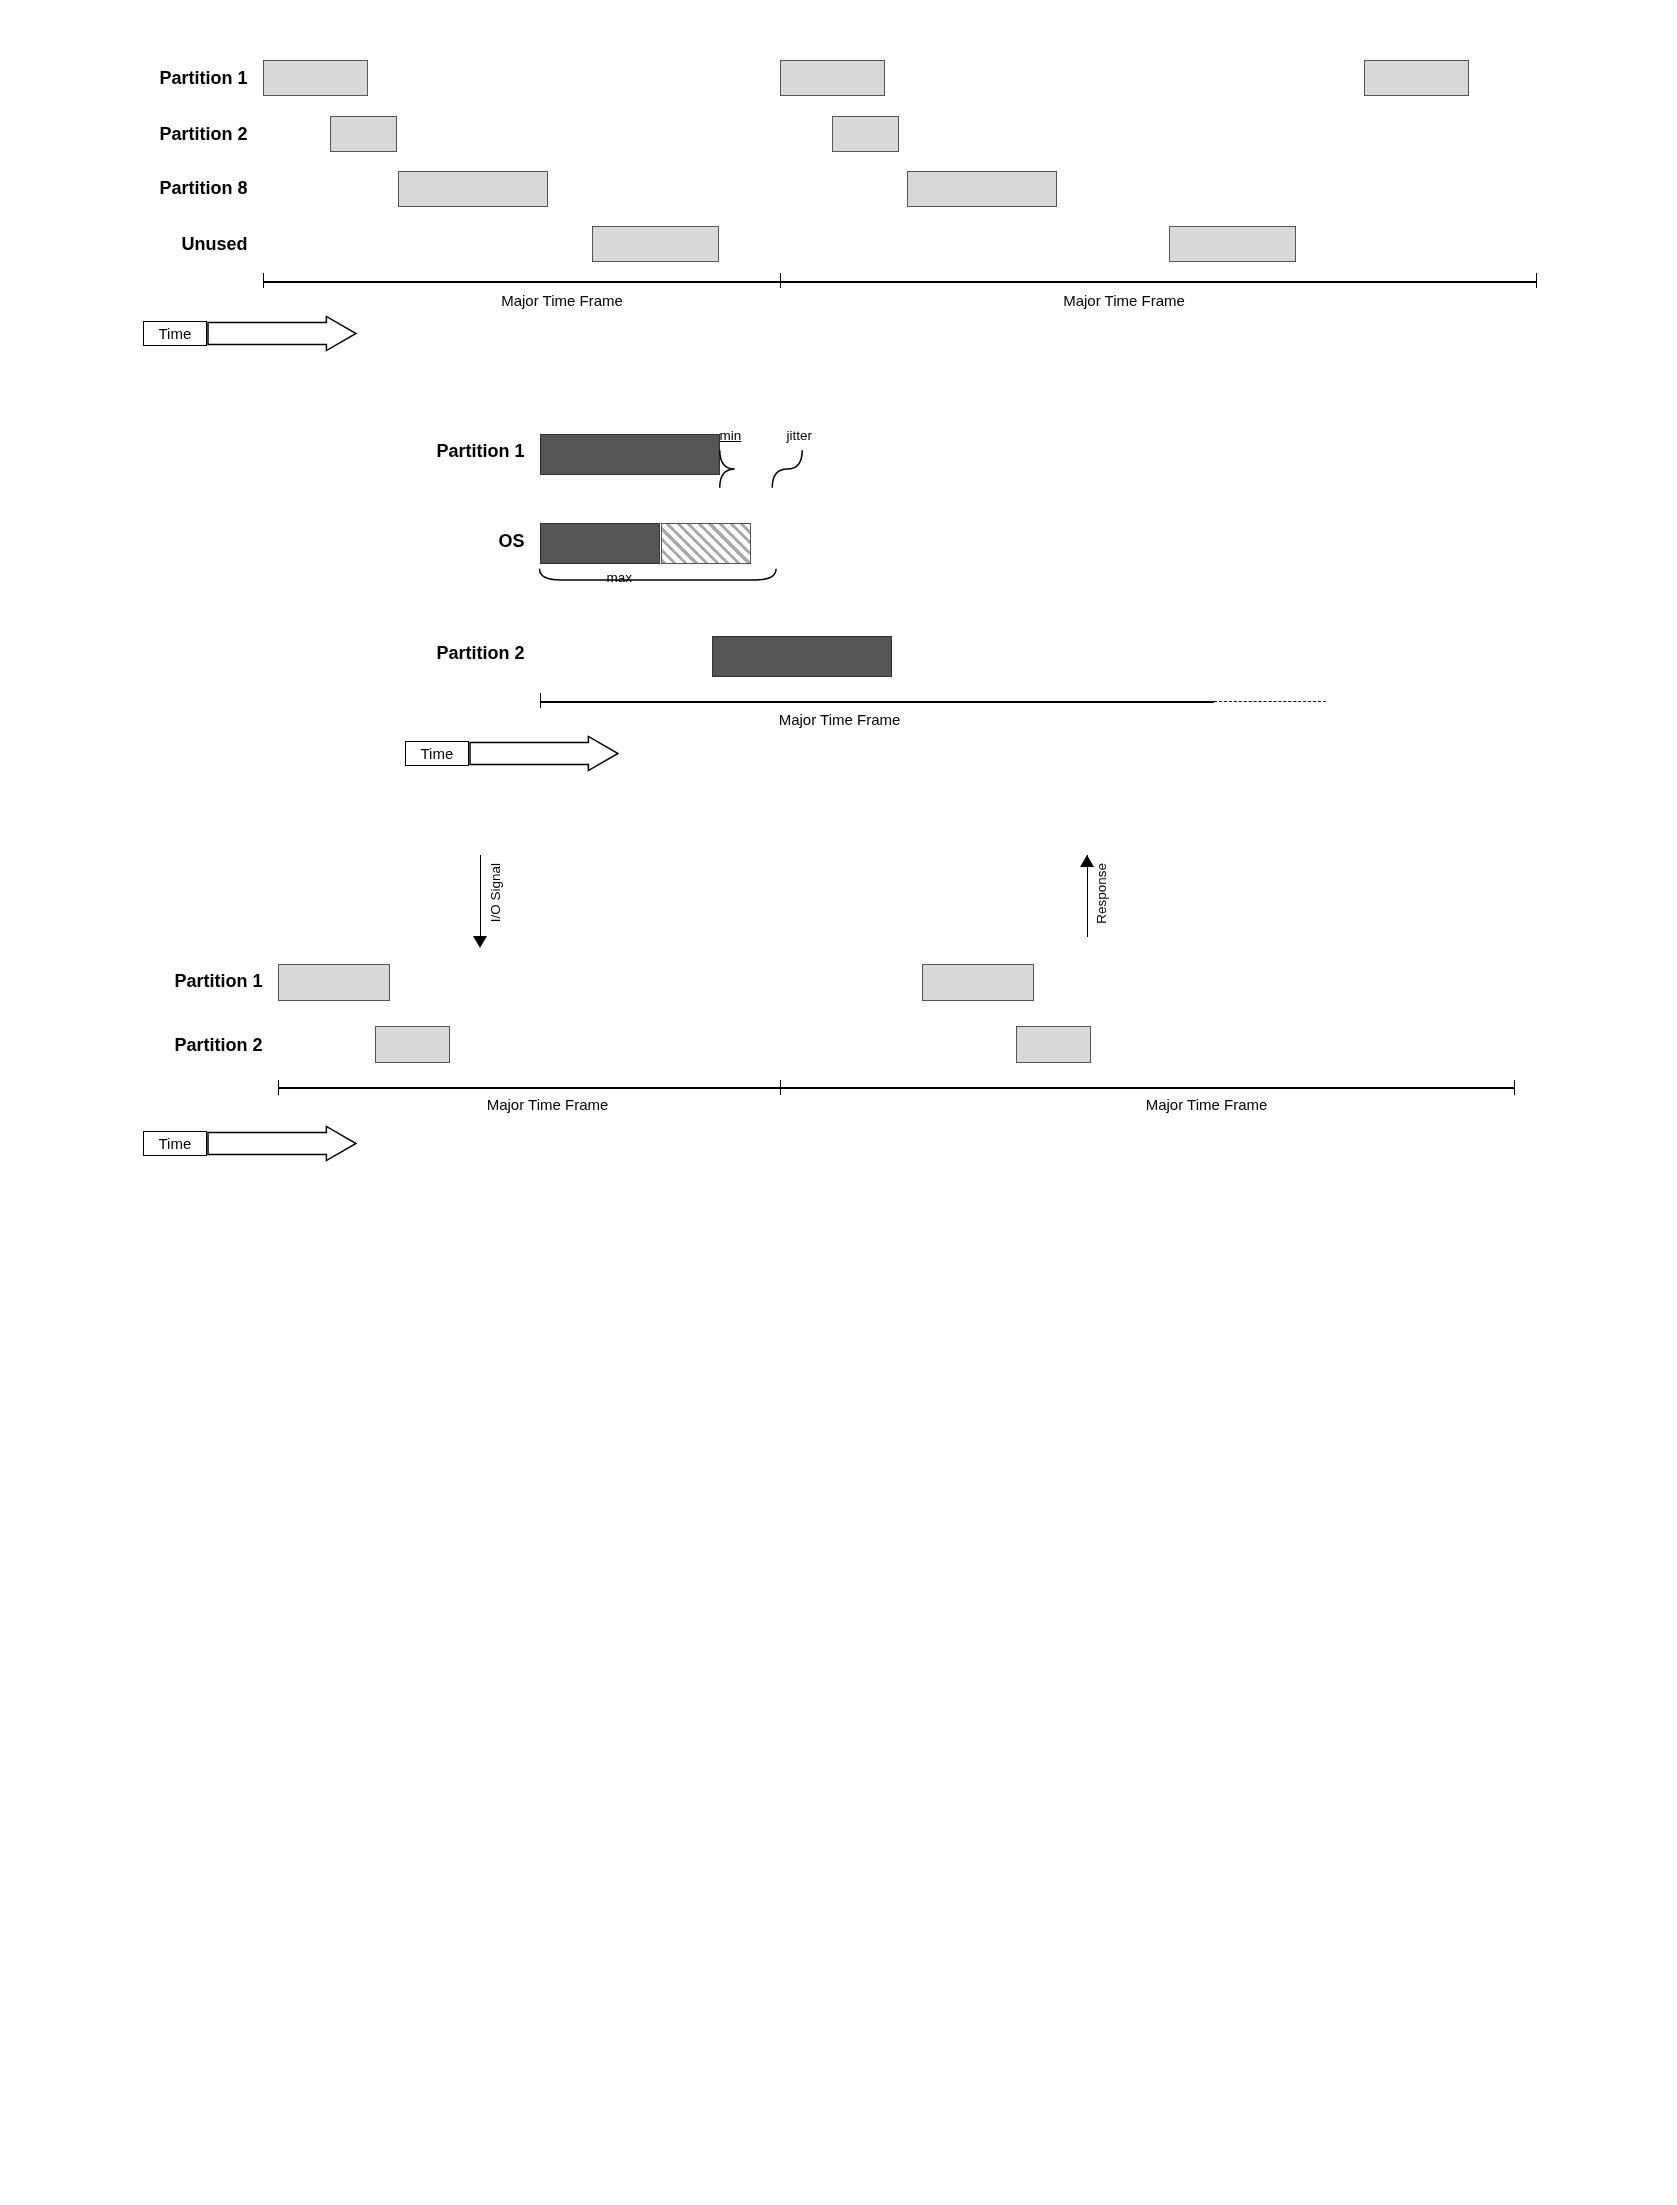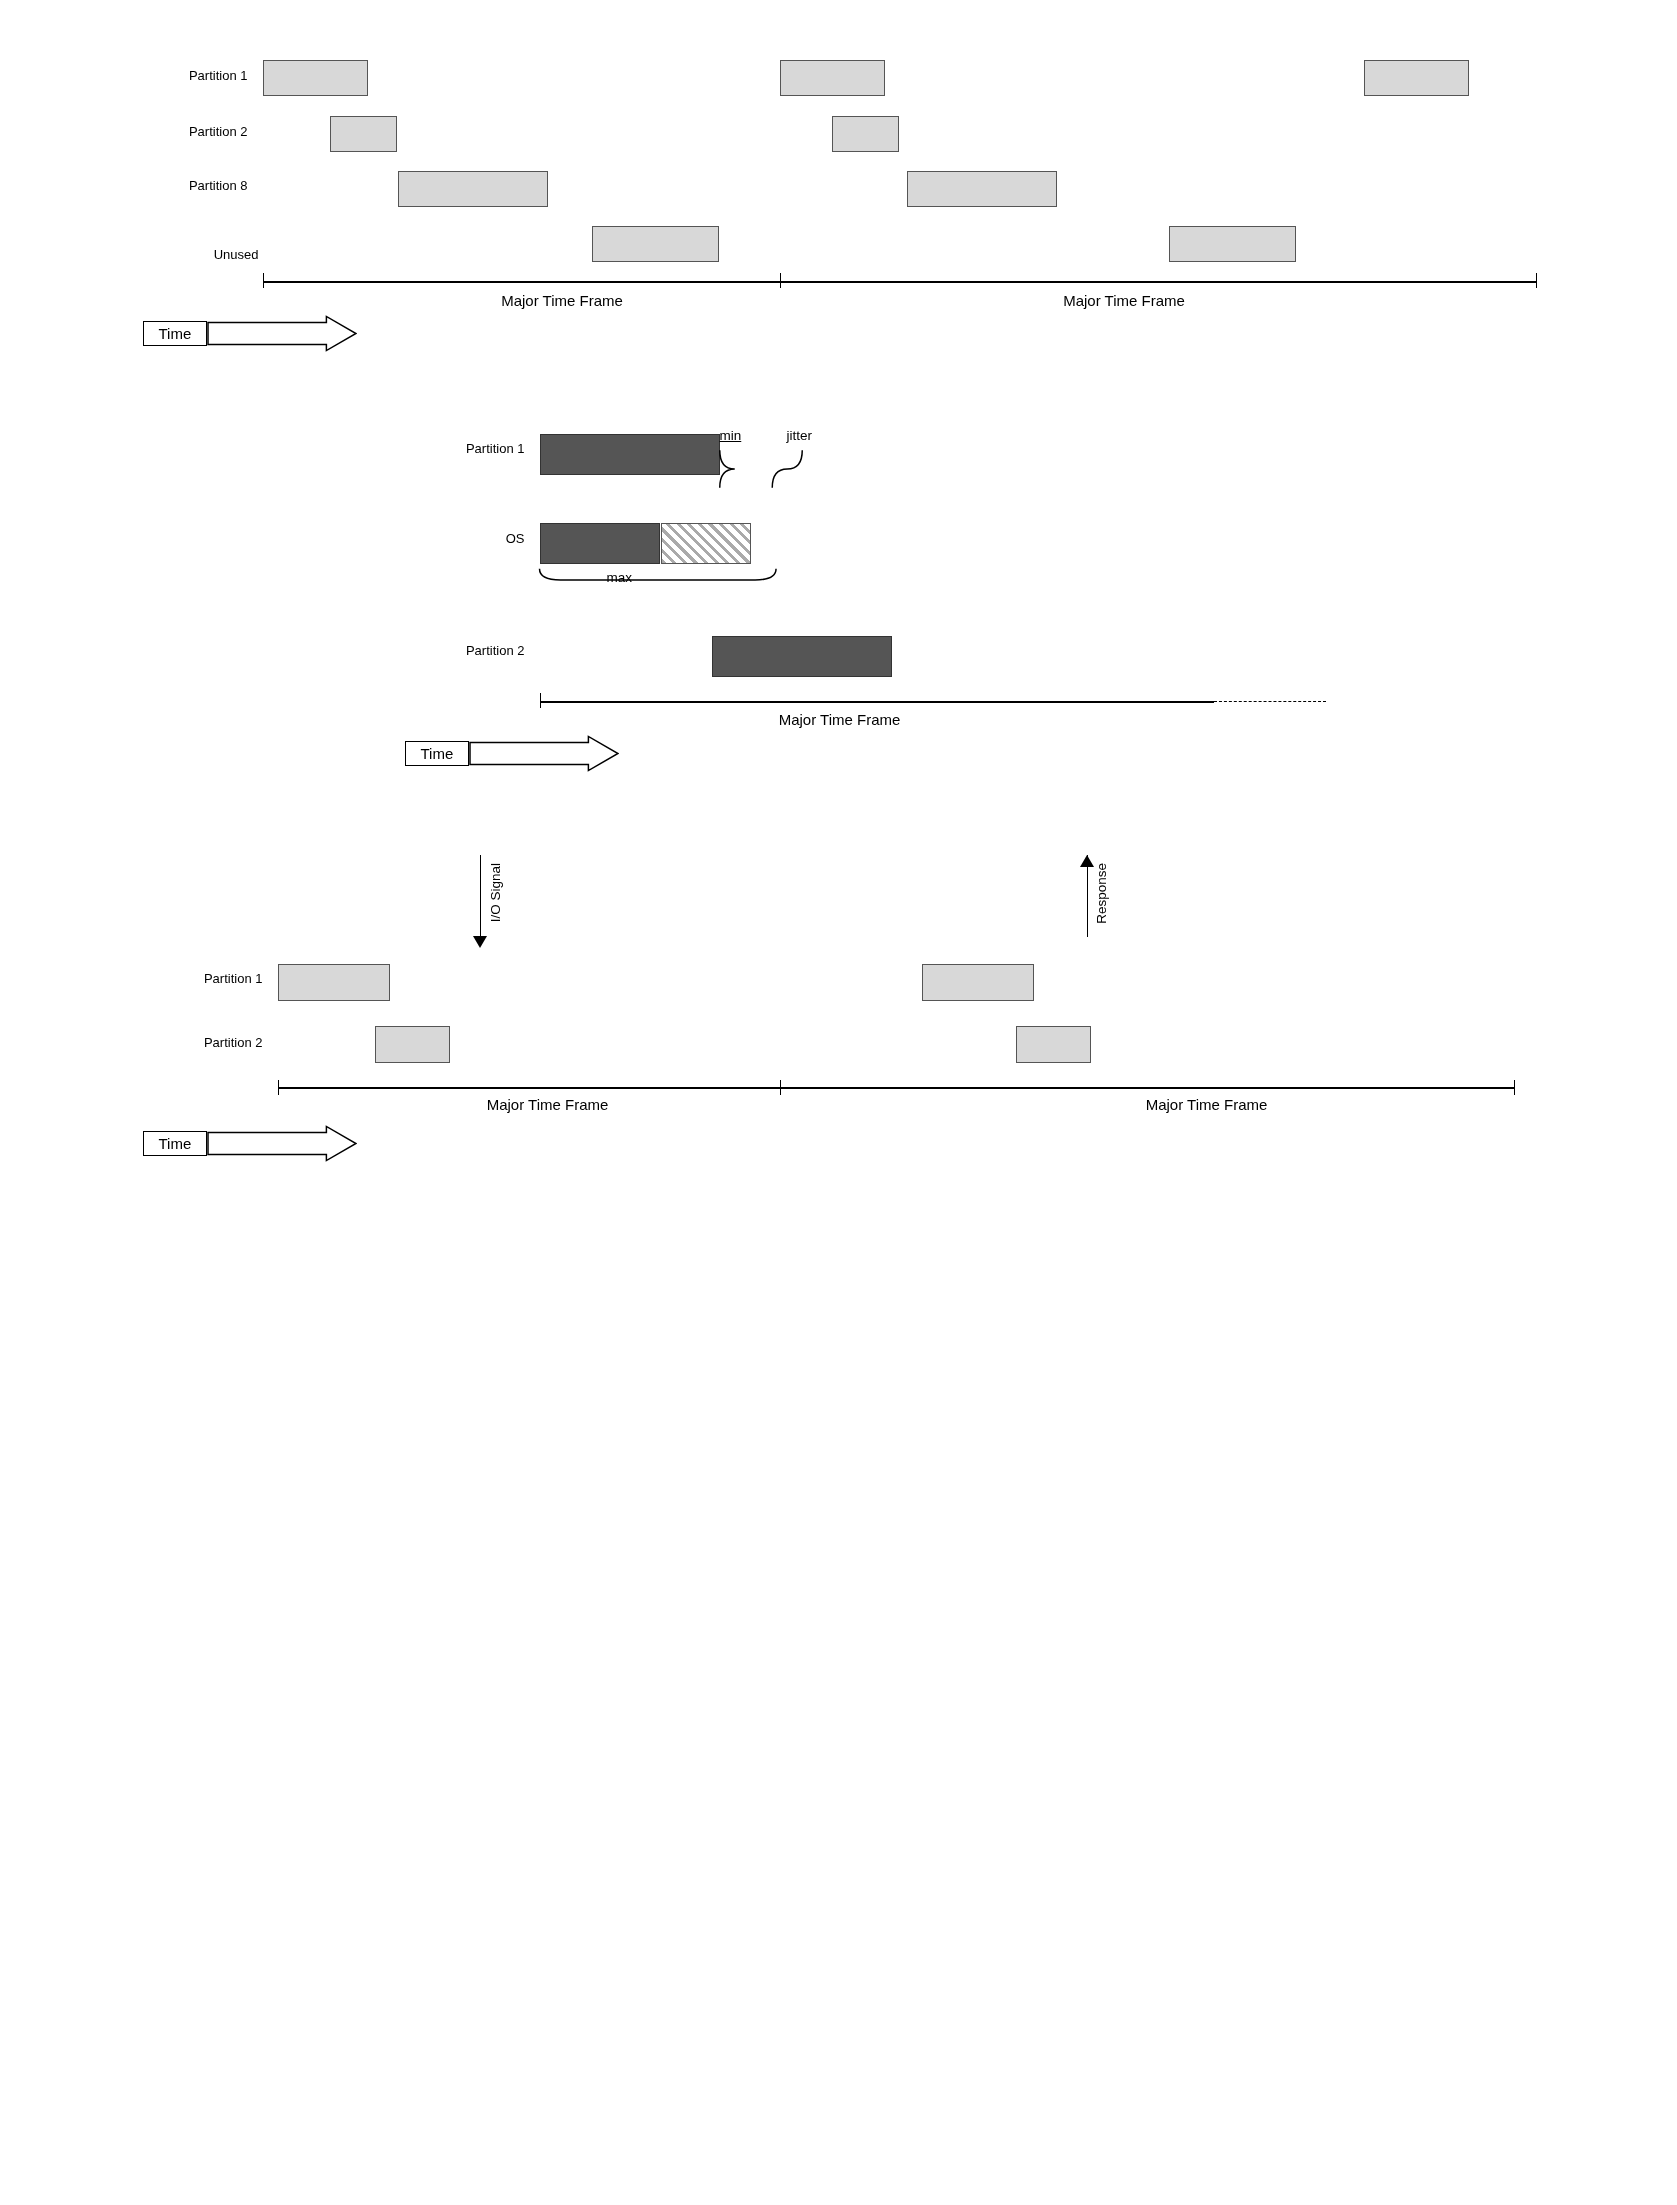--- a/index.html
+++ b/index.html
@@ -27,22 +27,22 @@
     
     .fig1-diagram {
       position: relative;
       width: 1423px;
       height: 315px;
       margin: 0 auto;
     }
 
     .partition-label {
       position: absolute;
-      font-size: 13px;
-      font-weight: normal;
+      font-size: 18px;
+      font-weight: bold;
       text-align: right;
       width: 120px;
     }
 
     .timeline-bar {
       position: absolute;
       border: 1.5px solid #555;
       background: #d8d8d8;
     }
 
@@ -130,21 +130,21 @@
   </style>
 </head>
 <body>
 
 <div class="figure-section">
   <div class="fig1-diagram">
 
     <div class="partition-label" style="top:22.5px; left:0;">Partition 1</div>
     <div class="partition-label" style="top:79px; left:0;">Partition 2</div>
     <div class="partition-label" style="top:133px; left:0;">Partition 8</div>
-    <div class="partition-label" style="top:189px; left:11px;margin-top:13px;">Unused</div>
+    <div class="partition-label" style="top:189px; left:0;">Unused</div>
 
     <div class="timeline-bar" style="top:15px; left:135px; width:105px; height:36px;"></div>
     <div class="timeline-bar" style="top:15px; left:652px; width:105px; height:36px;"></div>
     <div class="timeline-bar" style="top:15px; left:1236px; width:105px; height:36px;"></div>
 
     <div class="timeline-bar" style="top:71px; left:202px; width:67px; height:36px;"></div>
     <div class="timeline-bar" style="top:71px; left:704px; width:67px; height:36px;"></div>
 
     <div class="timeline-bar" style="top:126px; left:270px; width:150px; height:36px;"></div>
     <div class="timeline-bar" style="top:126px; left:779px; width:150px; height:36px;"></div>

